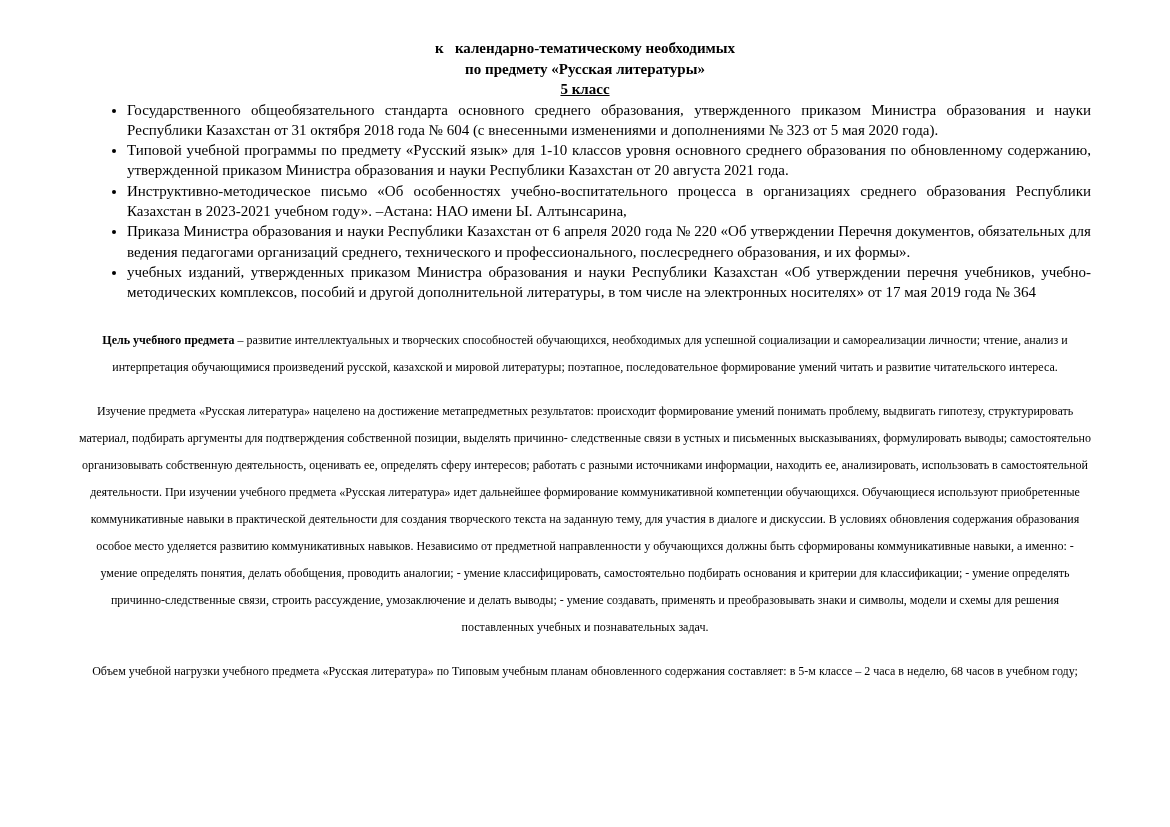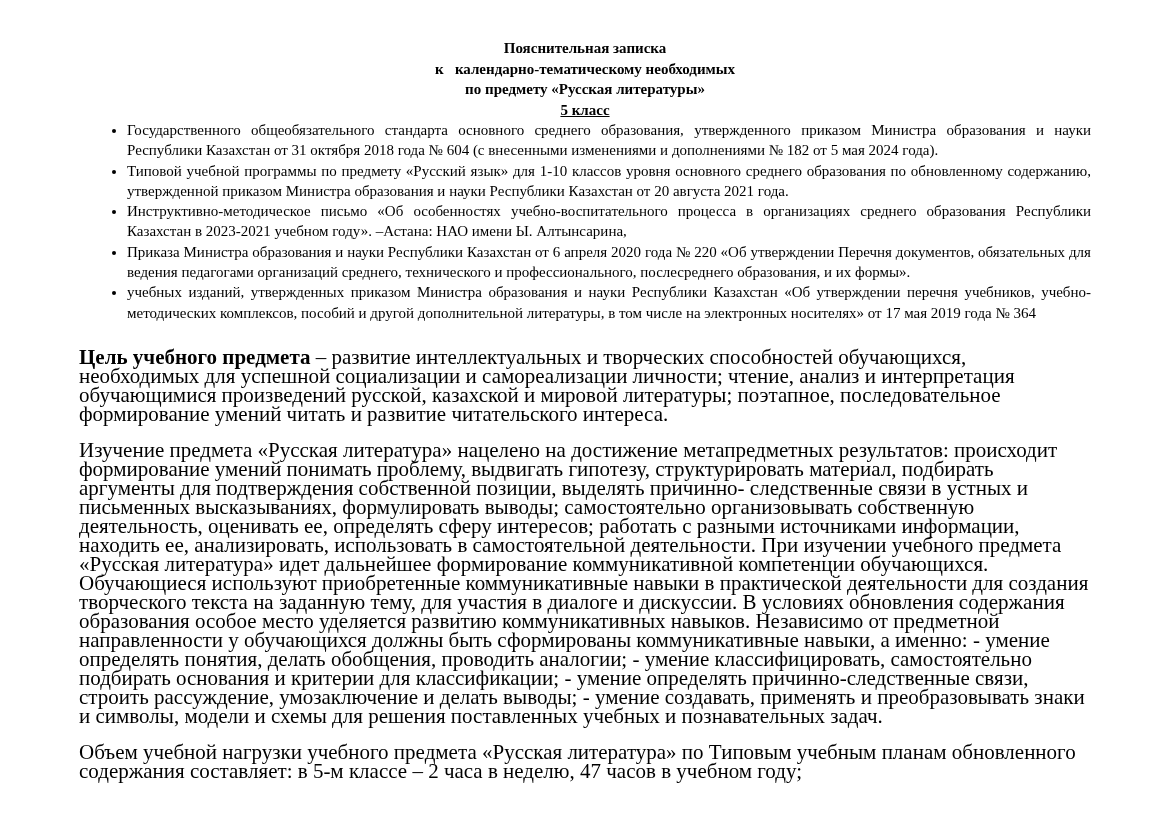--- a/index.html
+++ b/index.html
@@ -44,47 +44,46 @@
   }
   .basis-item {
     text-align: justify;
     list-style-type: disc;
     padding-left: 0;
   }
 
   
   .body-par {
     margin: 17px 0 0 0;
-    font-size: 21px;
-    line-height: 19px;
-    text-align: left;
+    font-size: 12px;
+    line-height: 27px;
+    text-align: center;
   }
   .goal-par { margin-top: 25px; }
   .goal-lead { font-weight: bold; }
 </style>
 </head>
 <body>
 
 <div class="page">
 
   <header class="doc-title">
-    <div class="t-line">Пояснительная записка</div>
     <div class="t-line">к   календарно-тематическому необходимых</div>
     <div class="t-line">по предмету «Русская литературы»</div>
     <div class="t-line t-underline"><span>5 класс</span></div>
   </header>
 
 
   <ul class="basis-list">
-    <li class="basis-item">Государственного общеобязательного стандарта основного среднего образования, утвержденного приказом Министра образования и науки Республики Казахстан от 31 октября 2018 года № 604 (с внесенными изменениями и дополнениями № 182 от 5 мая 2024 года).</li>
+    <li class="basis-item">Государственного общеобязательного стандарта основного среднего образования, утвержденного приказом Министра образования и науки Республики Казахстан от 31 октября 2018 года № 604 (с внесенными изменениями и дополнениями № 323 от 5 мая 2020 года).</li>
     <li class="basis-item">Типовой учебной программы по предмету «Русский язык» для 1-10 классов уровня основного среднего образования по обновленному содержанию, утвержденной приказом Министра образования и науки Республики Казахстан от 20 августа 2021 года.</li>
     <li class="basis-item">Инструктивно-методическое письмо «Об особенностях учебно-воспитательного процесса в организациях среднего образования Республики Казахстан в 2023-2021 учебном году». –Астана: НАО имени Ы. Алтынсарина,</li>
     <li class="basis-item">Приказа Министра образования и науки Республики Казахстан от 6 апреля 2020 года № 220 «Об утверждении Перечня документов, обязательных для ведения педагогами организаций среднего, технического и профессионального, послесреднего образования, и их формы».</li>
     <li class="basis-item">учебных изданий, утвержденных приказом Министра образования и науки Республики Казахстан «Об утверждении перечня учебников, учебно-методических комплексов, пособий и другой дополнительной литературы, в том числе на электронных носителях» от 17 мая 2019 года № 364</li>
   </ul>
 
   <p class="body-par goal-par"><span class="goal-lead">Цель учебного предмета</span><span> – развитие интеллектуальных и творческих способностей обучающихся, необходимых для успешной социализации и самореализации личности; чтение, анализ и интерпретация обучающимися произведений русской, казахской и мировой литературы; поэтапное, последовательное формирование умений читать и развитие читательского интереса.</span></p>
 
   <p class="body-par">Изучение предмета «Русская литература» нацелено на достижение метапредметных результатов: происходит формирование умений понимать проблему, выдвигать гипотезу, структурировать материал, подбирать аргументы для подтверждения собственной позиции, выделять причинно- следственные связи в устных и письменных высказываниях, формулировать выводы; самостоятельно организовывать собственную деятельность, оценивать ее, определять сферу интересов; работать с разными источниками информации, находить ее, анализировать, использовать в самостоятельной деятельности. При изучении учебного предмета «Русская литература» идет дальнейшее формирование коммуникативной компетенции обучающихся. Обучающиеся используют приобретенные коммуникативные навыки в практической деятельности для создания творческого текста на заданную тему, для участия в диалоге и дискуссии. В условиях обновления содержания образования особое место уделяется развитию коммуникативных навыков. Независимо от предметной направленности у обучающихся должны быть сформированы коммуникативные навыки, а именно: - умение определять понятия, делать обобщения, проводить аналогии; - умение классифицировать, самостоятельно подбирать основания и критерии для классификации; - умение определять причинно-следственные связи, строить рассуждение, умозаключение и делать выводы; - умение создавать, применять и преобразовывать знаки и символы, модели и схемы для решения поставленных учебных и познавательных задач.</p>
 
-  <p class="body-par">Объем учебной нагрузки учебного предмета «Русская литература» по Типовым учебным планам обновленного содержания составляет: в 5-м классе – 2 часа в неделю, 47 часов в учебном году;</p>
+  <p class="body-par">Объем учебной нагрузки учебного предмета «Русская литература» по Типовым учебным планам обновленного содержания составляет: в 5-м классе – 2 часа в неделю, 68 часов в учебном году;</p>
 
 </div>
 
 </body></html>

